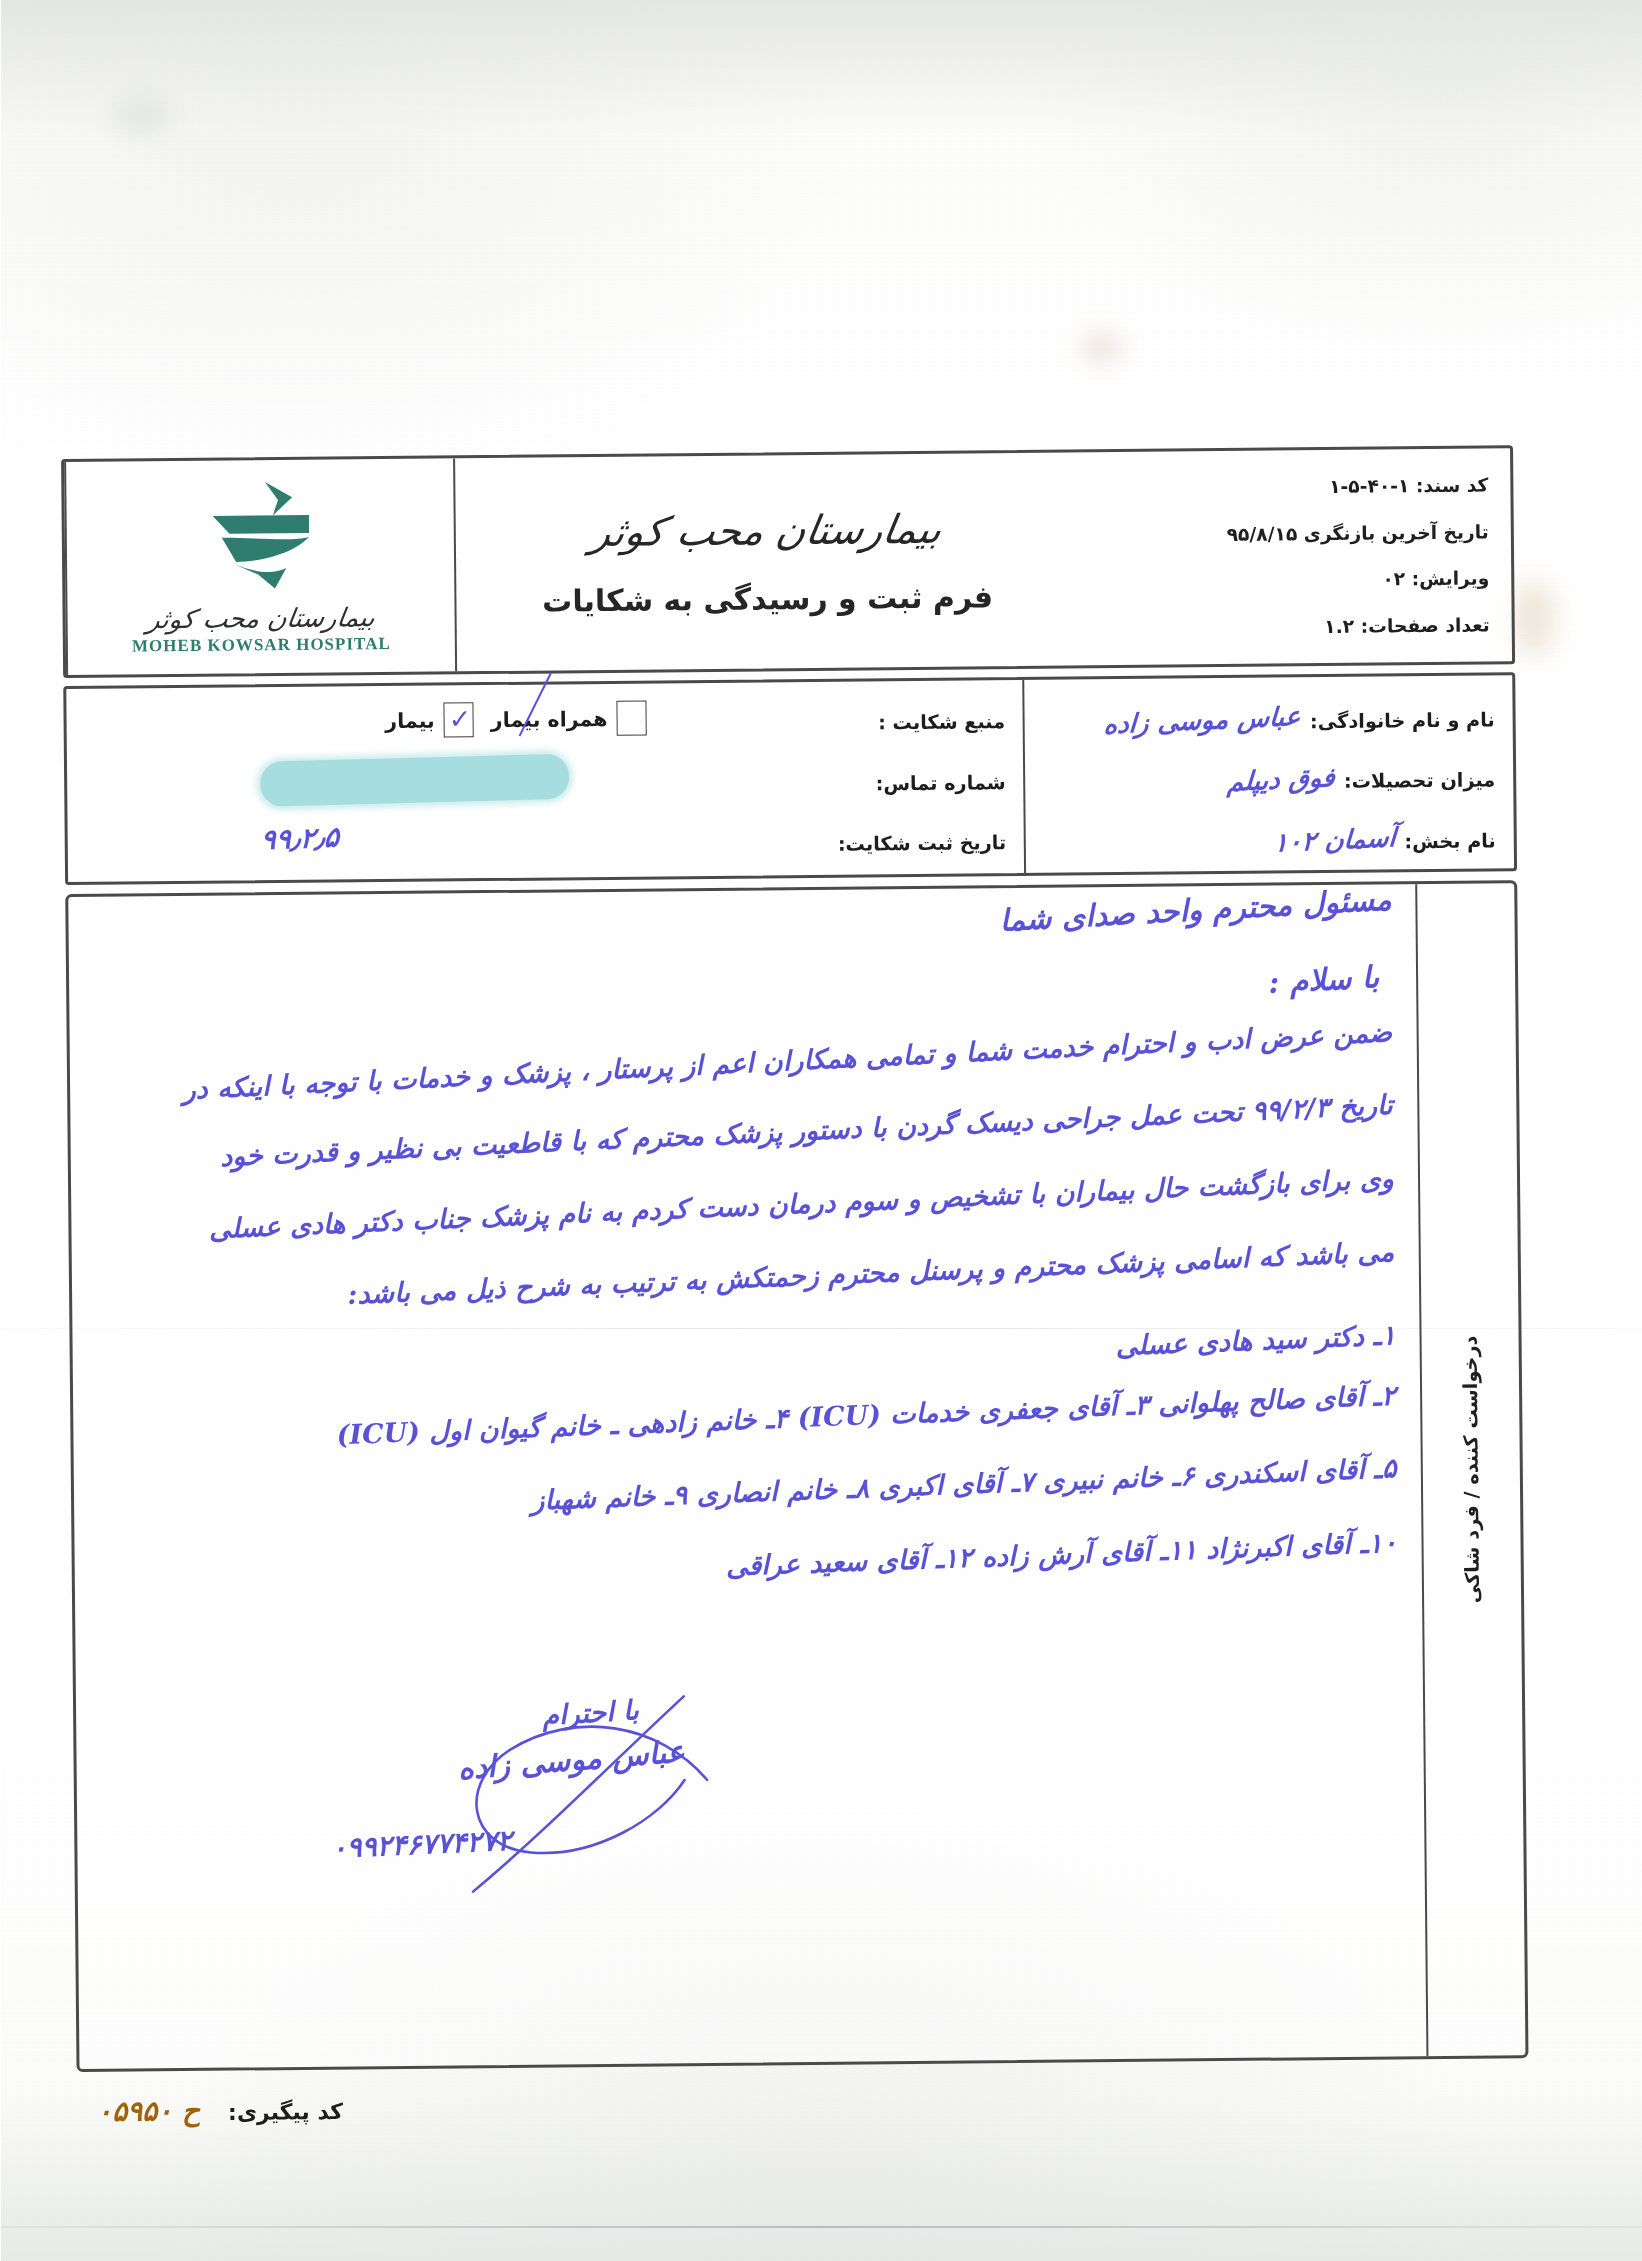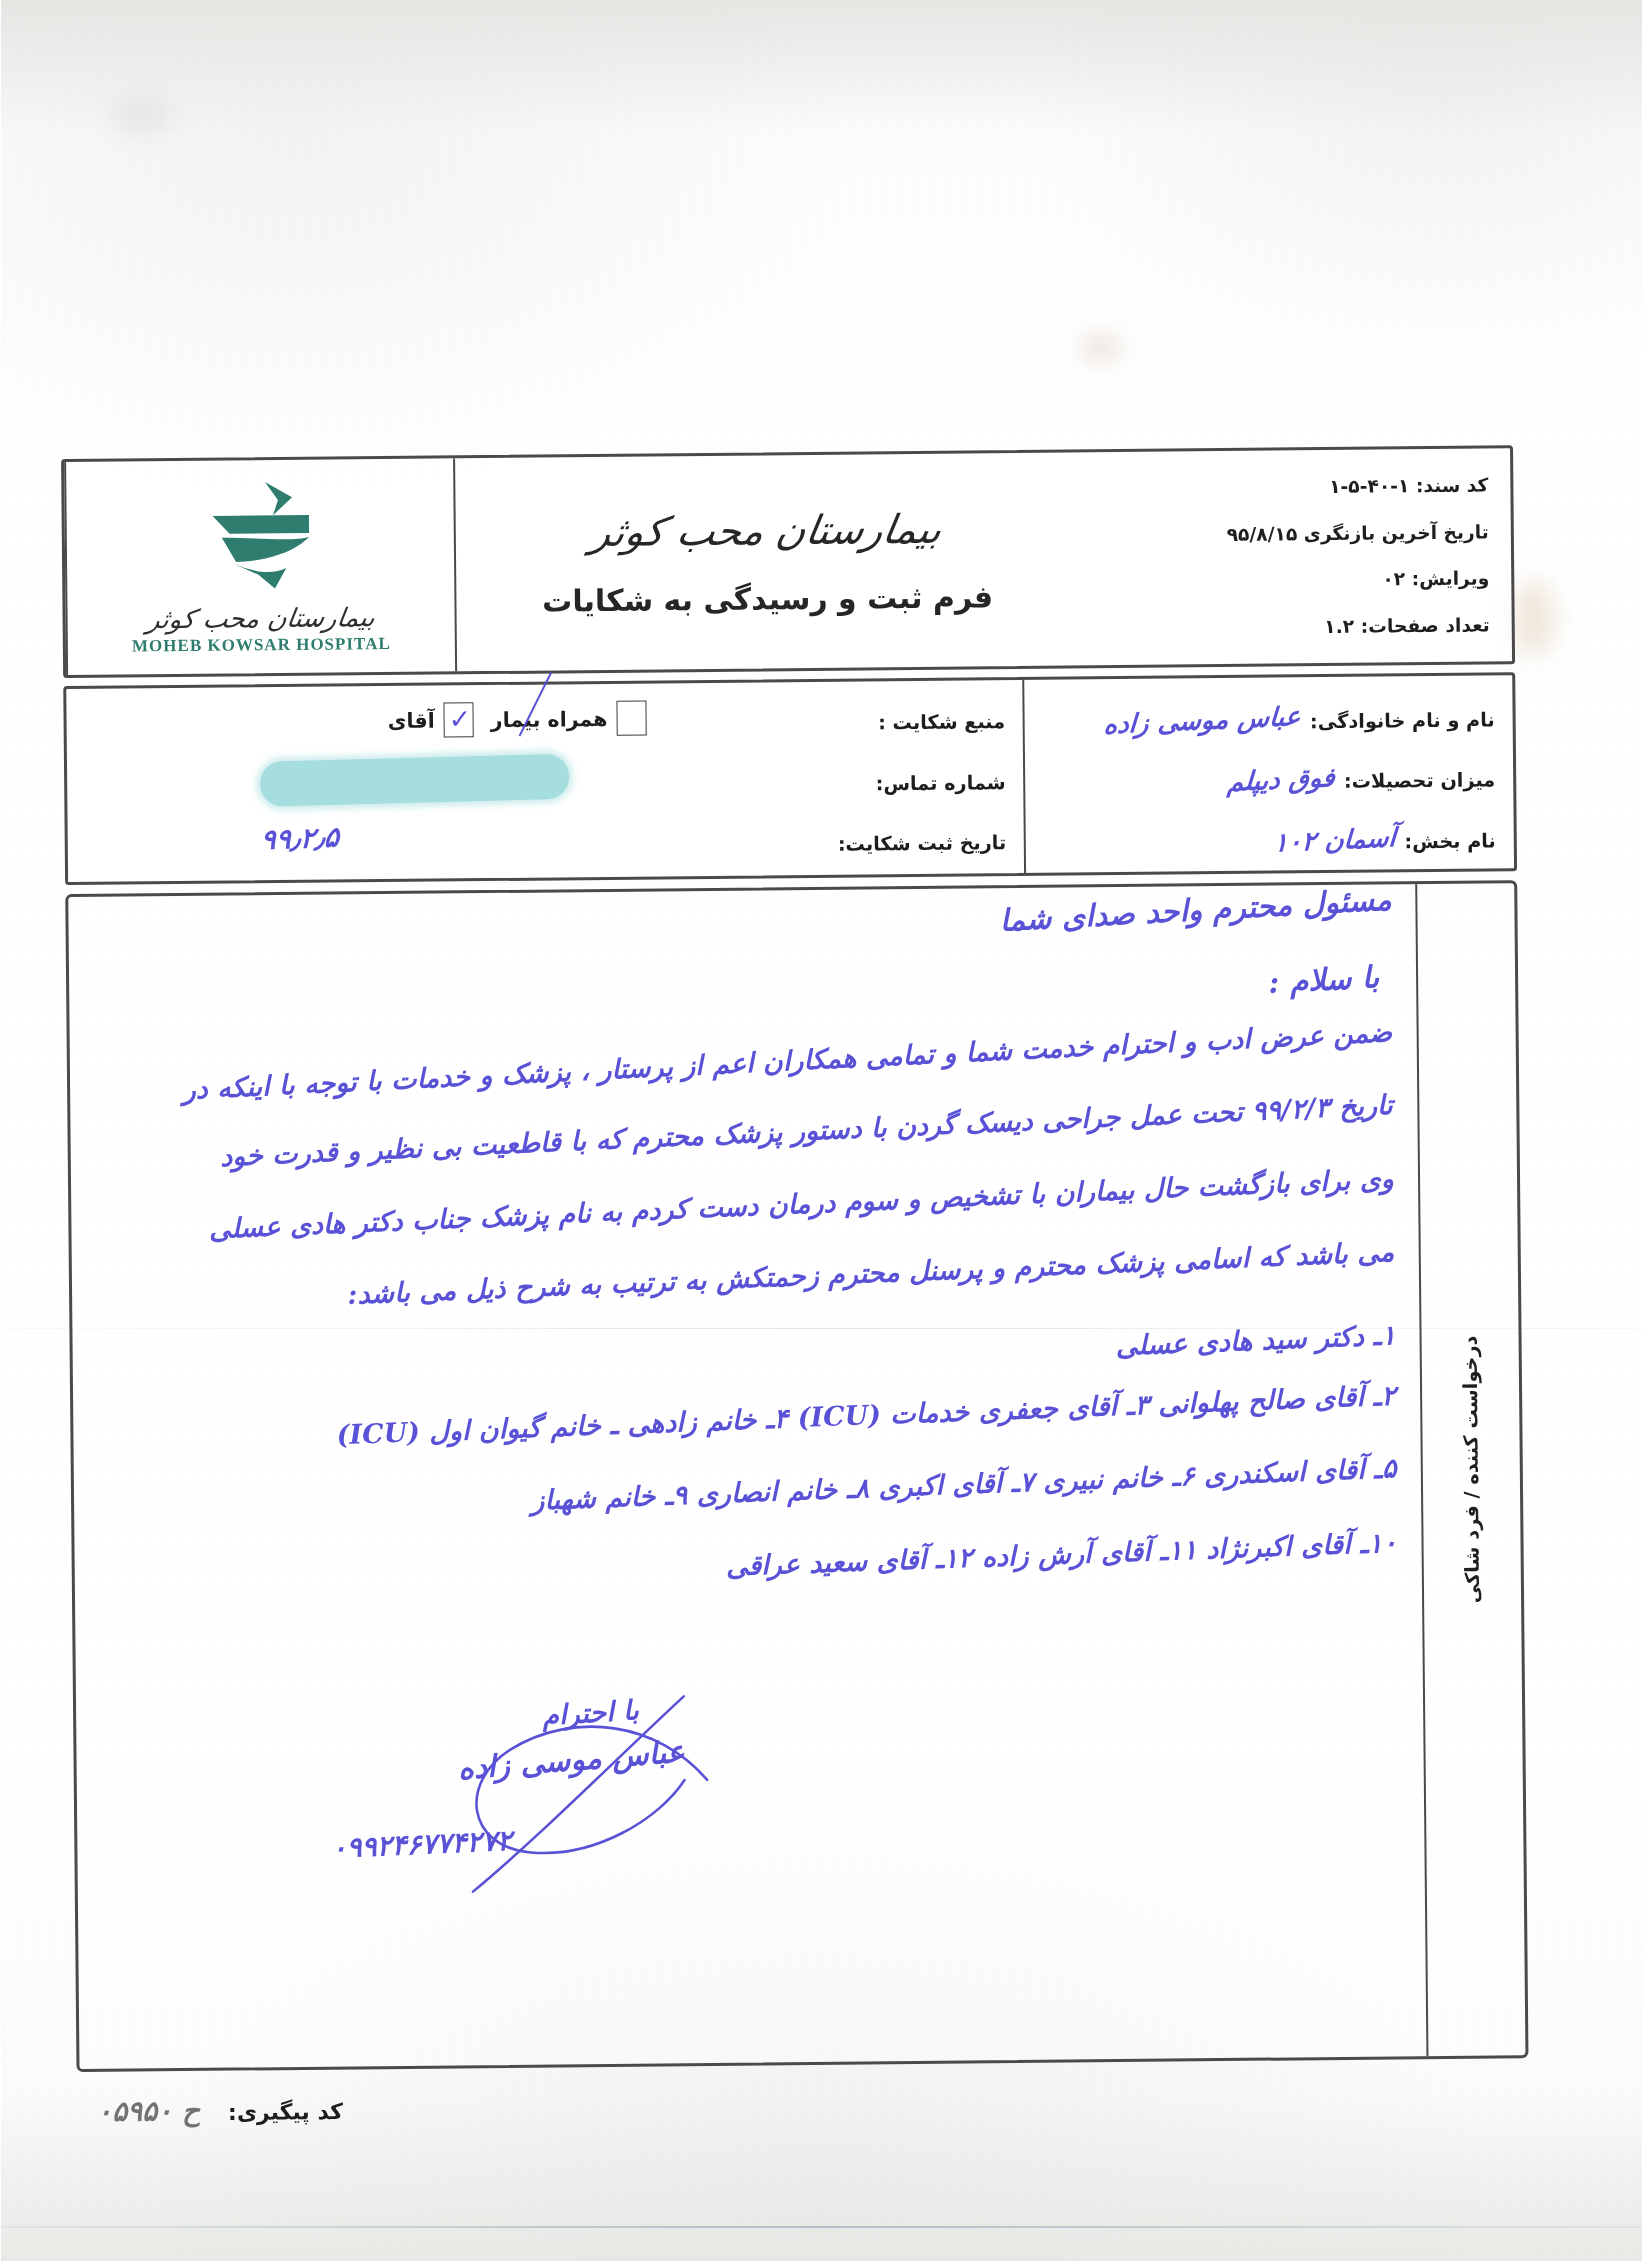--- a/index.html
+++ b/index.html
@@ -164,21 +164,21 @@
     transform:rotate(-2deg);letter-spacing:1.9px;}
   .sign-swoosh{position:absolute;right:709px;top:792px;width:335px;height:213px;
     pointer-events:none;}
 
   
   .footer{
     position:absolute;left:97px;top:2094px;display:flex;align-items:baseline;gap:28px;
     transform:rotate(-0.5deg);
   }
   .footer-label{font-size:22px;font-weight:bold;color:#1d1d1d;font-family:"DejaVu Sans",sans-serif;}
-  .footer-code{font-size:28px;color:#737373;font-family:"DejaVu Serif",serif;
+  .footer-code{font-size:28px;color:#a16207;font-family:"DejaVu Serif",serif;
     font-style:italic;font-weight:bold;letter-spacing:2.6px;}
 </style>
 </head>
 <body>
 
 <div class="scan-page"></div>
 <div class="scan-grain"></div>
 <div class="edge-shadow-top"></div>
 <div class="edge-shadow-bottom"></div>
 <div class="crease crease-h1"></div>
@@ -249,21 +249,21 @@
         <div class="cb-wrap">
           <span class="cb">
             <span class="tick"></span>
           </span>
           <span class="cb-label">همراه بیمار</span>
         </div>
         <div class="cb-wrap">
           <span class="cb">
             <span class="tick">✓</span>
           </span>
-          <span class="cb-label">آقای</span>
+          <span class="cb-label">بیمار</span>
         </div>
       </div>
       <div class="src-diag"></div>
       <div class="redact"></div>
       <div style="position:absolute;left:193px;top:135px;">
         <span class="hand hand-date">۹۹٫۲٫۵</span>
       </div>
     </div>
   </div>
 

